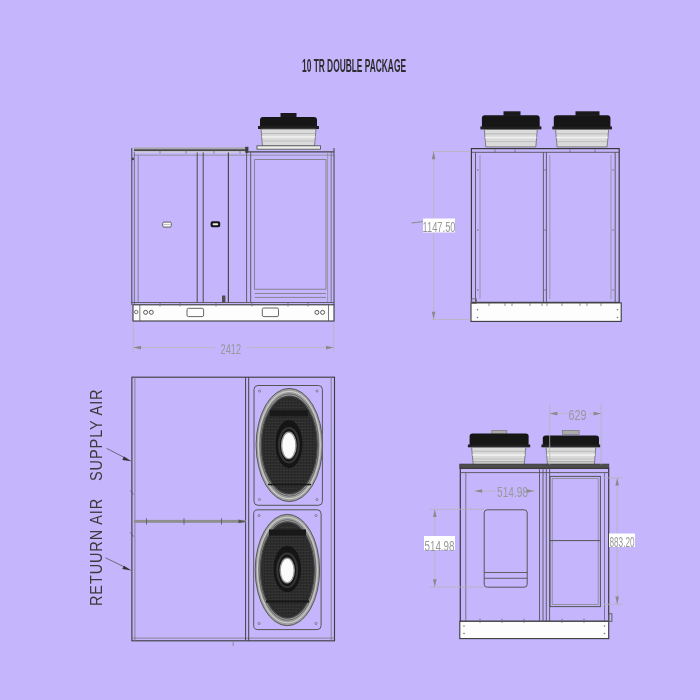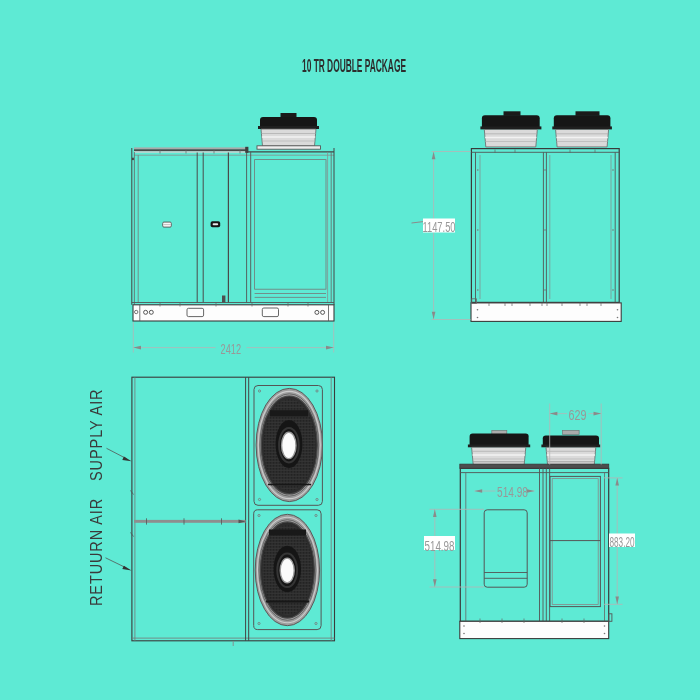--- a/index.html
+++ b/index.html
@@ -1,16 +1,16 @@
 <!DOCTYPE html>
 <html><head>
 <meta charset="utf-8">
 <style>
   html,body{margin:0;padding:0;background:#ffffff;}
-  .page{width:700px;height:700px;position:relative;overflow:hidden;background:#5eead4;}
+  .page{width:700px;height:700px;position:relative;overflow:hidden;background:#c4b5fd;}
   svg{position:absolute;top:0;left:0;filter:blur(0.38px);}
   text{font-family:"Liberation Sans", sans-serif;}
 </style>
 </head>
 <body>
 <div class="page">
 <svg width="700" height="700" viewBox="0 0 700 700">
   <defs>
     <pattern id="mesh" width="3" height="3" patternUnits="userSpaceOnUse">
       <rect width="3" height="3" fill="#2c2c2c"></rect>

